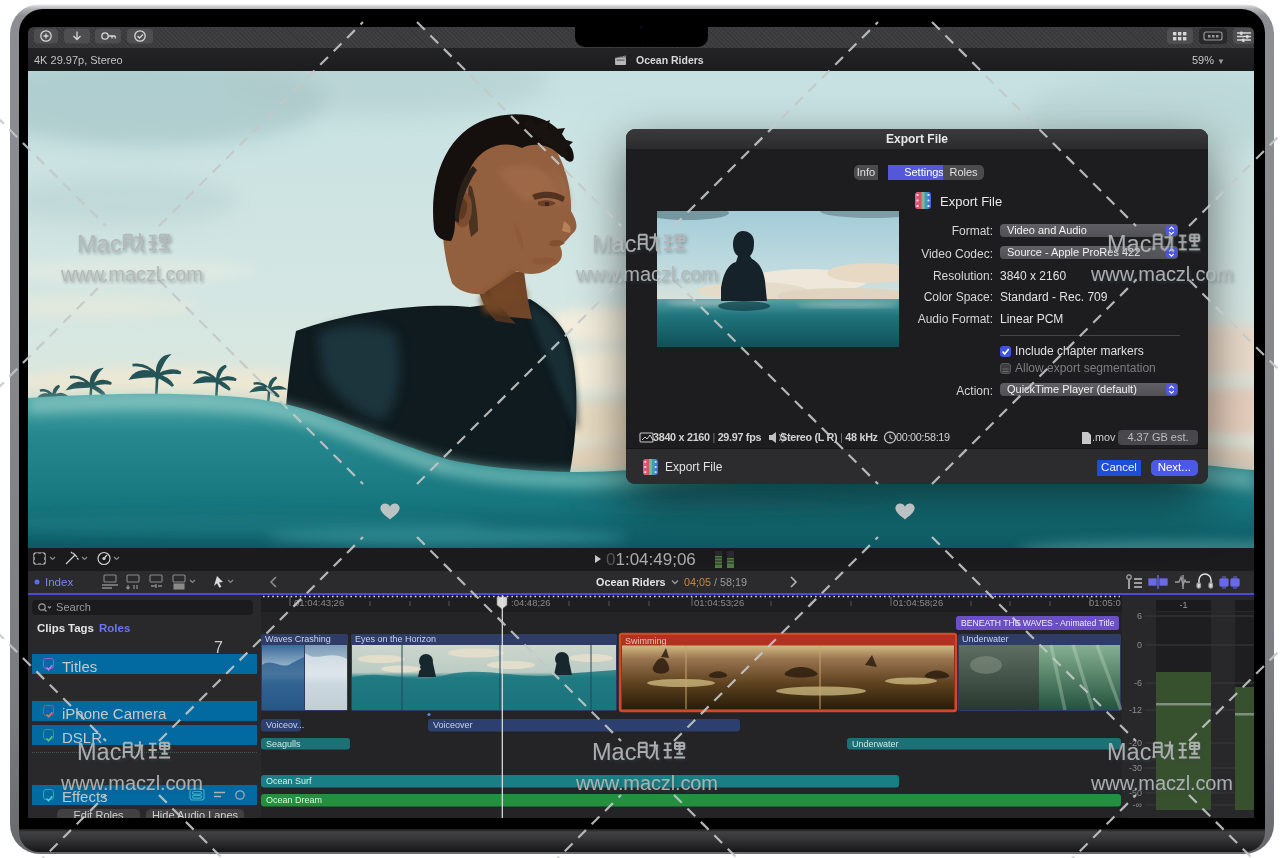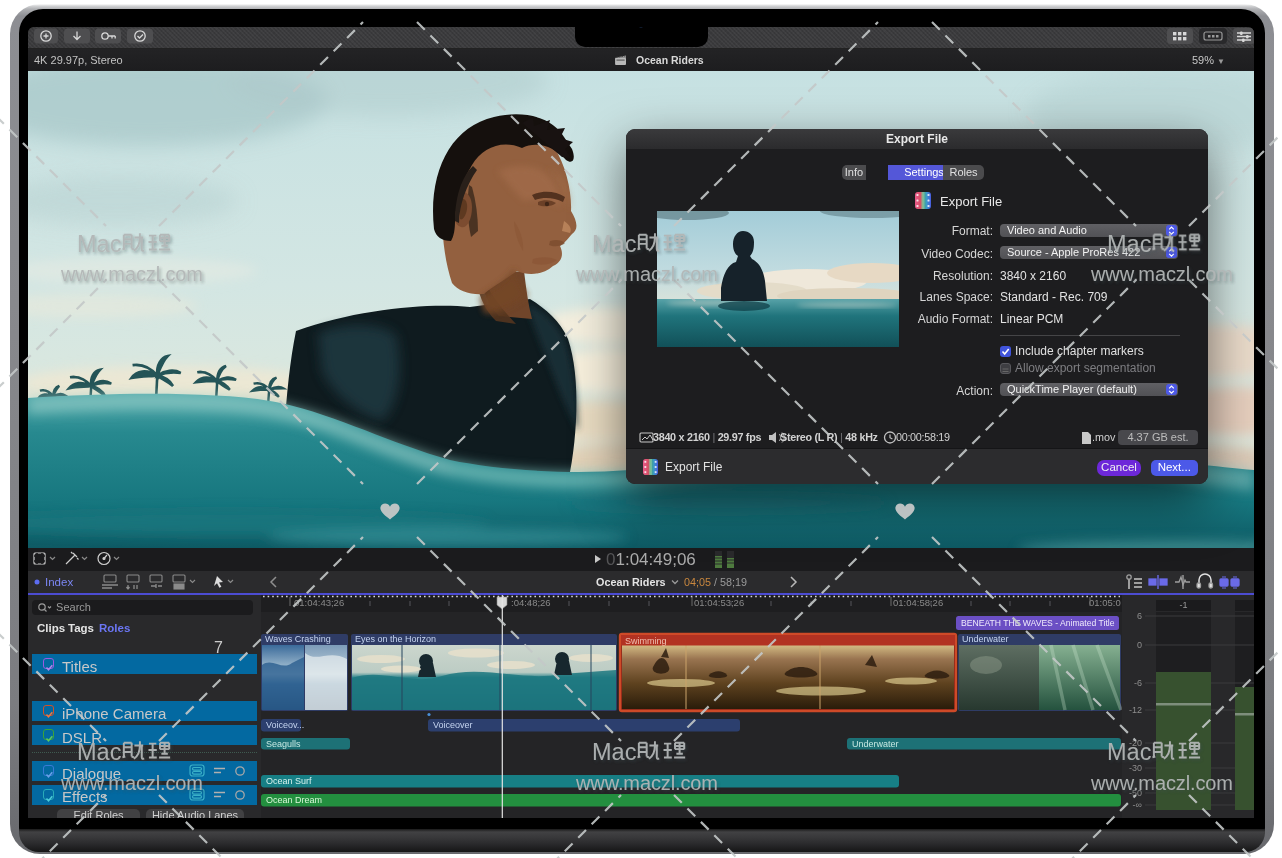--- a/index.html
+++ b/index.html
@@ -331,37 +331,20 @@
             </svg></span>
           <span style="position:absolute;left:30px;top:3.5px">DSLR</span>
         </div>
     <div class="role" style="top:106px">
           <span class="rcb" style="border-color:#d05028"><svg width="11" height="11">
               <path d="M2.5 5.5l2 2.3 3.8-4.6" stroke="#e87848" stroke-width="1.5" fill="none"></path>
             </svg></span>
           <span style="position:absolute;left:30px;top:3.5px">iPhone Camera</span>
         </div>
     <div class="abs" style="left:4px;top:157px;width:225px;border-top:1px dotted #3f5a50"></div>
-    <div class="role" style="top:166px">
-          <span class="rcb" style="border-color:#3a7bd5"><svg width="11" height="11">
-              <path d="M2.5 5.5l2 2.3 3.8-4.6" stroke="#6aa0e8" stroke-width="1.5" fill="none"></path>
-            </svg></span>
-          <span style="position:absolute;left:30px;top:3.5px">Dialogue</span>
-      <svg class="abs" style="right:8px;top:2px" width="60" height="16" viewBox="0 0 60 16">
-            <g stroke="#3ab0c8" stroke-width="1.2" fill="none">
-              <rect x="1" y="2" width="14" height="11" rx="2.5"></rect>
-              <rect x="3.5" y="4.5" width="9" height="2.6" rx="1.3"></rect>
-              <rect x="3.5" y="8.5" width="9" height="2.6" rx="1.3"></rect>
-            </g>
-            <g stroke="#b0b0b0" stroke-width="1.4">
-              <path d="M25 5.5h11M25 9.5h7"></path>
-            </g>
-            <circle cx="51" cy="8" r="4.2" stroke="#a8a8a8" stroke-width="1.3" fill="none"></circle>
-          </svg>
-        </div>
     <div class="role" style="top:189.5px">
           <span class="rcb" style="border-color:#2aabb8"><svg width="11" height="11">
               <path d="M2.5 5.5l2 2.3 3.8-4.6" stroke="#4eccd8" stroke-width="1.5" fill="none"></path>
             </svg></span>
           <span style="position:absolute;left:30px;top:3.5px">Effects</span>
       <svg class="abs" style="right:8px;top:2px" width="60" height="16" viewBox="0 0 60 16">
             <g stroke="#3ab0c8" stroke-width="1.2" fill="none">
               <rect x="1" y="2" width="14" height="11" rx="2.5"></rect>
               <rect x="3.5" y="4.5" width="9" height="2.6" rx="1.3"></rect>
               <rect x="3.5" y="8.5" width="9" height="2.6" rx="1.3"></rect>
@@ -515,21 +498,21 @@
         <text x="20" y="118">-12</text>
             <text x="20" y="151">-20</text>
             <text x="20" y="176">-30</text>
         <text x="20" y="201">-50</text>
             <text x="20" y="213">-∞</text>
       </g>
     </svg>
   </div>
   <div id="dlg">
     <div id="dlgtitle">Export File</div>
-    <div class="seg" style="left:216px;width:24px;border-radius:5px 0 0 5px">Info</div>
+    <div class="seg" style="left:228px;width:24px;border-radius:5px 0 0 5px">Info</div>
     <div class="seg" style="left:261.5px;width:73px;background:#5457d8;color:#fff">Settings</div>
     <div class="seg" style="left:317px;width:41px;border-radius:0 5px 5px 0">Roles</div>
     <svg class="abs" style="left:289px;top:63px" width="16" height="17" viewBox="0 0 16 17">
       <defs>
             <linearGradient id="fcg" x1="0" y1="0" x2="1" y2="0">
         <stop offset="0" stop-color="#e85a8a"></stop>
               <stop offset=".35" stop-color="#d84f66"></stop>
               <stop offset=".5" stop-color="#4aa86a"></stop>
               <stop offset=".72" stop-color="#3a9ac8"></stop>
               <stop offset="1" stop-color="#4a5ae0"></stop>
@@ -580,21 +563,21 @@
             <ellipse cx="60" cy="92" rx="50" ry="3"></ellipse>
             <ellipse cx="190" cy="94" rx="50" ry="2.5"></ellipse>
           </g>
       <path d="M86 20 C80 20 76 26 76 33 C76 39 78 43 81 45 L79 51 C71 53 66 63 64 77 L64 90 L110 90 L108 70 C106 57 101 51 95 48 L93 45 C96 42 97 38 97 31 C97 24 92 20 86 20 Z" fill="#16222a"></path>
 
       <ellipse cx="87" cy="95" rx="26" ry="5" fill="#11434c" opacity=".8"></ellipse>
     </svg>
     <div class="lbl" style="left:207px;top:95px">Format:</div>
     <div class="lbl" style="left:207px;top:117.5px">Video Codec:</div>
     <div class="lbl" style="left:207px;top:139.5px">Resolution:</div>
-    <div class="lbl" style="left:207px;top:161px">Lanes Space:</div>
+    <div class="lbl" style="left:207px;top:161px">Color Space:</div>
     <div class="lbl" style="left:207px;top:182.5px">Audio Format:</div>
     <div class="lbl" style="left:207px;top:255px">Action:</div>
     <div class="drop" style="top:94.5px">Video and Audio<div class="step">
             <svg width="11" height="11">
               <path d="M3.2 4.4l2.3-2.3 2.3 2.3M3.2 6.8l2.3 2.3 2.3-2.3" stroke="#fff" stroke-width="1.2" fill="none"></path>
             </svg>
           </div></div>
     <div class="drop" style="top:117px">Source - Apple ProRes 422<div class="step">
             <svg width="11" height="11">
               <path d="M3.2 4.4l2.3-2.3 2.3 2.3M3.2 6.8l2.3 2.3 2.3-2.3" stroke="#fff" stroke-width="1.2" fill="none"></path>
@@ -642,21 +625,21 @@
           <g fill="rgba(255,255,255,.8)">
             <rect x="1.5" y="2" width="2" height="2"></rect>
             <rect x="1.5" y="7.5" width="2" height="2"></rect>
             <rect x="1.5" y="13" width="2" height="2"></rect>
             <rect x="12.5" y="2" width="2" height="2"></rect>
             <rect x="12.5" y="7.5" width="2" height="2"></rect>
             <rect x="12.5" y="13" width="2" height="2"></rect>
           </g>
         </svg>
     <div class="abs" style="left:39px;top:331px;font-size:12px;color:#e2e2e2">Export File</div>
-    <div class="abs" style="left:471px;top:331px;width:44px;height:15.5px;border-radius:7px;background:#6d28d9;color:#f0f0f0;font-size:11.5px;text-align:center;line-height:15.5px">Cancel</div>
+    <div class="abs" style="left:471px;top:331px;width:44px;height:15.5px;border-radius:1px;background:#1d4ed8;color:#f0f0f0;font-size:11.5px;text-align:center;line-height:15.5px">Cancel</div>
     <div class="abs" style="left:524.5px;top:331px;width:47.5px;height:15.5px;border-radius:5px;background:#4c59e8;color:#fff;font-size:11.5px;text-align:center;line-height:15.5px">Next...</div>
   </div>
  </div>
  <div id="chin"></div>
  <svg id="wm" viewBox="0 0 1282 858">
   <path d="M-98 22L106 226M-98 537L106 741M-98 484L106 280M-98 999L106 795M159 280L363 484M159 226L363 22M159 795L363 999M159 741L363 537M417 22L621 226M417 537L621 741M417 484L621 280M417 999L621 795M674 280L878 484M674 226L878 22M674 795L878 999M674 741L878 537M932 22L1136 226M932 537L1136 741M932 484L1136 280M932 999L1136 795M1189 280L1393 484M1189 226L1393 22M1189 795L1393 999M1189 741L1393 537" stroke="rgba(195,200,200,0.9)" stroke-width="2.2" stroke-dasharray="11 8" fill="none"></path>
   <defs>
     <g id="zhu" stroke-width="2.1" fill="none">
       <path d="M2 3.5h8.5M2 3.5v15M10.5 3.5v15M2 8.5h8.5M2 13.5h8.5M0.5 19.5l3-1M10.5 18.5l2.5 1"></path>
       <path d="M13.5 6.5h9.5M19.5 2v4.5c0 6-1 10.5-6.5 14.5M21.5 6.5v12.5c0 2 .5 2.5 2.5 1.5"></path>

